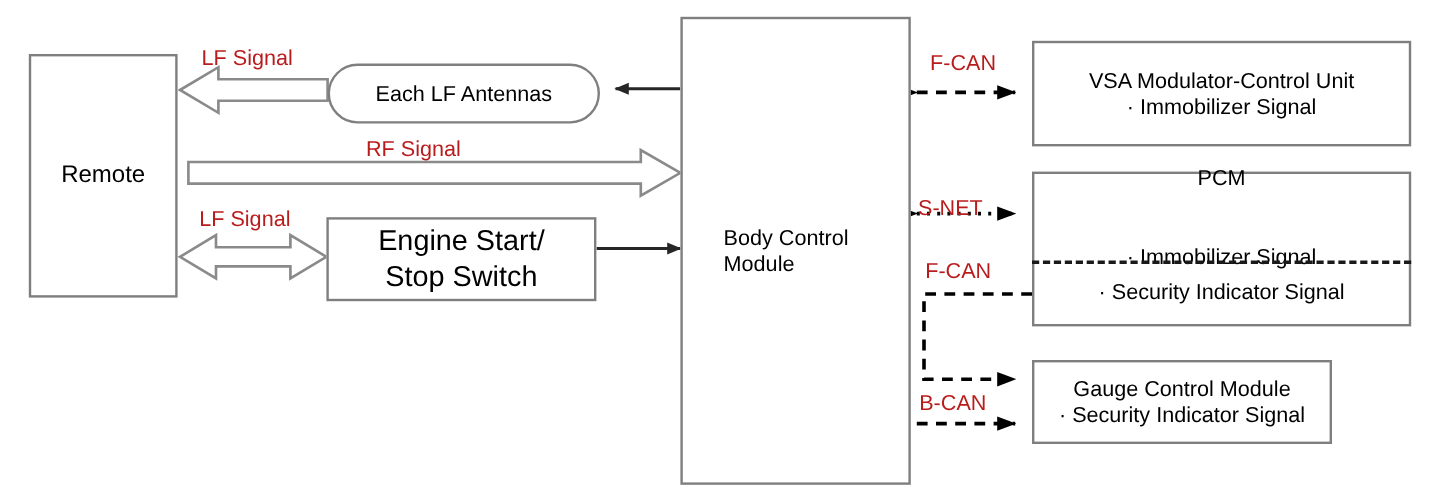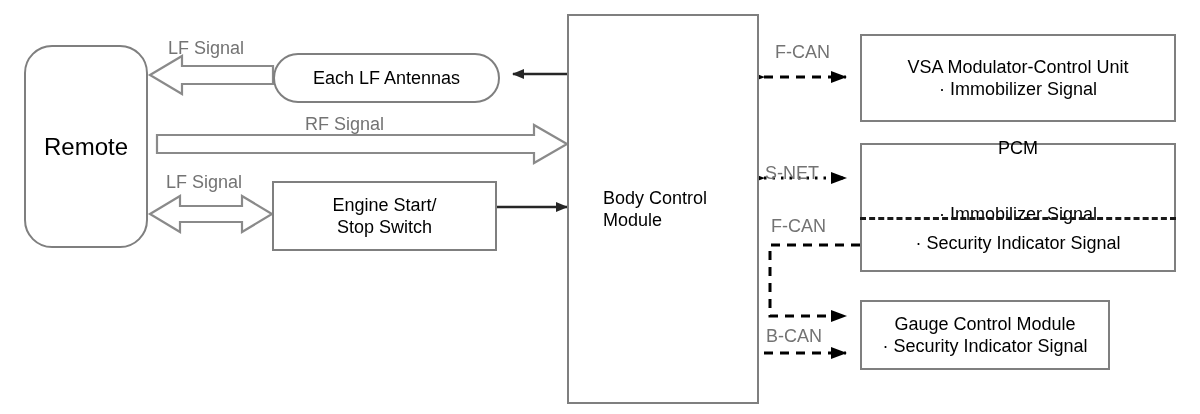--- a/index.html
+++ b/index.html
@@ -24,21 +24,21 @@
     flex-direction: column;
     align-items: center;
     justify-content: center;
     color: #000000;
     line-height: 1.25;
     text-align: center;
   }
   .box .line { display: block; white-space: nowrap; }
   .edge-label {
     position: absolute;
-    color: #737373;
+    color: #b91c1c;
     white-space: nowrap;
     font-size: 18px;
     text-align: center;
   }
   .svg-layer {
     position: absolute;
     left: 0;
     top: 0;
     width: 1200px;
     height: 414px;
@@ -87,29 +87,29 @@
 
     <line x1="748" y1="353" x2="846" y2="353" stroke="#000000" stroke-width="3" stroke-dasharray="9,7" marker-end="url(#dashArrowR)"></line>
 
     <path d="M150,75 L182,56 L182,66 L273,66 L273,84 L182,84 L182,94 Z" fill="#ffffff" stroke="#8a8a8a" stroke-width="2.2" stroke-linejoin="miter"></path>
 
     <path d="M567,144 L534,125 L534,135 L157,135 L157,153 L534,153 L534,163 Z" fill="#ffffff" stroke="#8a8a8a" stroke-width="2.2" stroke-linejoin="miter"></path>
 
     <path d="M150,214 L180,196 L180,206 L242,206 L242,196 L272,214 L242,232 L242,222 L180,222 L180,232 Z" fill="#ffffff" stroke="#8a8a8a" stroke-width="2.2" stroke-linejoin="miter"></path>
   </svg>
 
-  <div class="box" style="left:24px; top:45px; width:124px; height:203px; font-size:24px;border-radius:28px;">
+  <div class="box" style="left:24px; top:45px; width:124px; height:203px; font-size:20px;">
     <span class="line">Remote</span>
   </div>
 
   <div class="box" style="left:273px; top:53px; width:227px; height:50px; font-size:18px;border-radius:25px;">
     <span class="line">Each LF Antennas</span>
   </div>
 
-  <div class="box" style="left:272px; top:181px; width:225px; height:70px; font-size:18px;">
+  <div class="box" style="left:272px; top:181px; width:225px; height:70px; font-size:24px;">
     <span class="line">Engine Start/</span>
     <span class="line">Stop Switch</span>
   </div>
 
   <div class="box" style="left:567px; top:14px; width:192px; height:390px; font-size:18px; align-items:flex-start; padding-left:34px; text-align:left;">
     <span class="line">Body Control</span>
     <span class="line">Module</span>
   </div>
 
   <div class="box" style="left:860px; top:34px; width:316px; height:88px; font-size:18px;">

